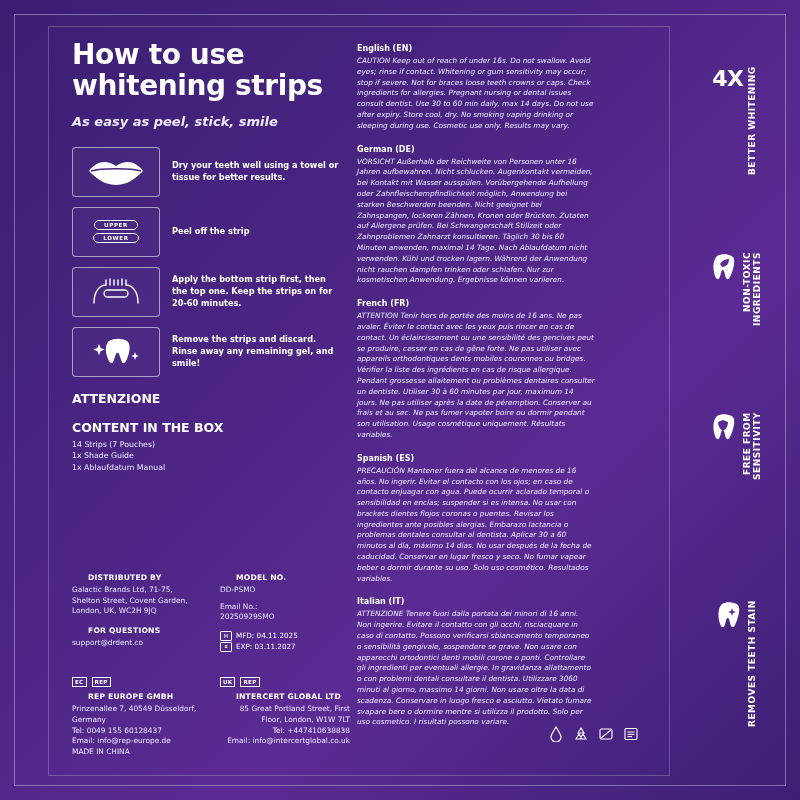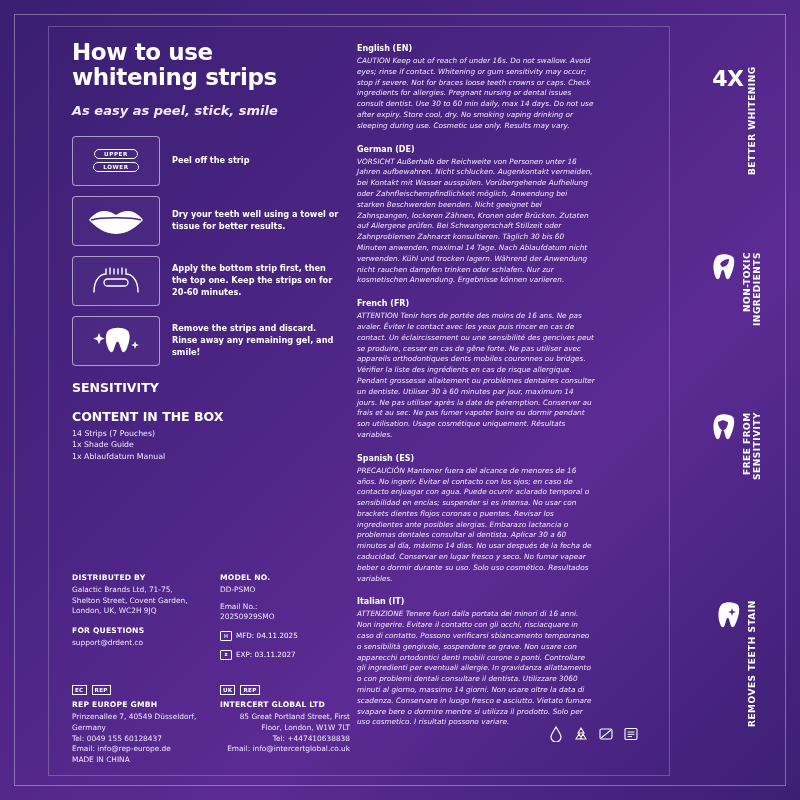--- a/index.html
+++ b/index.html
@@ -35,21 +35,21 @@
     pointer-events: none;
   }
   
   .left-col {
     position: absolute;
     left: 72px;
     top: 40px;
     width: 268px;
   }
   .headline {
-    font-size: 23px;
+    font-size: 28px;
     font-weight: bold;
     line-height: 1.1;
     letter-spacing: -0.4px;
     font-family: "DejaVu Sans", sans-serif;
     margin: 0 0 12px 0;
     color: #ffffff;
   }
   .subhead {
     font-size: 13px;
     font-weight: bold;
@@ -99,33 +99,34 @@
     font-size: 7.4px;
     line-height: 1.45;
   }
   .fcols { display: flex; gap: 18px; }
   .fcol { width: 130px; }
   .f-title {
     font-size: 7.6px;
     font-weight: bold;
     letter-spacing: 0.2px;
     margin-bottom: 2px;
+    margin-left: 16px;
   }
   .f-body { color: #eee7ff; }
   .f-gap { height: 8px; }
   .badge-row { display: flex; align-items: flex-start; gap: 5px; margin-top: 9px; }
   .minibadge {
     border: 1px solid #ffffff;
     font-size: 5.6px;
     font-weight: bold;
     padding: 1px 2px;
     line-height: 1.1;
     letter-spacing: 0.3px;
   }
-  .date-block { display:flex; flex-direction:column; gap:8px; margin-top: 8px; }
+  .date-block { display:flex; flex-direction:column; gap:0; margin-top: 8px; }
   .date-line { display:flex; align-items:center; gap:4px; font-size: 7.2px; }
   .date-ico {
     width: 10px; height: 8px; border: 1px solid #fff; border-radius: 1px;
     display:flex; align-items:center; justify-content:center;
     font-size: 5px; line-height: 1;
   }
   
   .mid-col {
     position: absolute;
     left: 357px;
@@ -206,36 +207,36 @@
 
   <div class="outer-frame"></div>
   <div class="inner-frame"></div>
 
   <div class="left-col">
     <h1 class="headline">How to use whitening strips</h1>
     <div class="subhead">As easy as peel, stick, smile</div>
 
     <div class="step">
       <div class="step-icon">
-        <div style="display:flex;flex-direction:column;gap:3px;align-items:center;">
-          <div style="border:1px solid #fff;border-radius:7px;padding:1px 9px;font-size:5.6px;font-weight:bold;letter-spacing:0.6px;">UPPER</div>
-          <div style="border:1px solid #fff;border-radius:7px;padding:1px 9px;font-size:5.6px;font-weight:bold;letter-spacing:0.6px;">LOWER</div>
-        </div>
-      </div>
-      <div class="step-text">Peel off the strip</div>
-    </div>
-
-    <div class="step">
-      <div class="step-icon">
         <svg width="58" height="28" viewBox="0 0 58 28">
           <path d="M2 13 C10 2, 20 2, 29 8 C38 2, 48 2, 56 13 C46 24, 36 27, 29 27 C22 27, 12 24, 2 13 Z" fill="#ffffff"></path>
           <path d="M4 13 C14 10, 44 10, 54 13" stroke="#4a2482" stroke-width="1.6" fill="none"></path>
         </svg>
       </div>
       <div class="step-text">Dry your teeth well using a towel or tissue for better results.</div>
+    </div>
+
+    <div class="step">
+      <div class="step-icon">
+        <div style="display:flex;flex-direction:column;gap:3px;align-items:center;">
+          <div style="border:1px solid #fff;border-radius:7px;padding:1px 9px;font-size:5.6px;font-weight:bold;letter-spacing:0.6px;">UPPER</div>
+          <div style="border:1px solid #fff;border-radius:7px;padding:1px 9px;font-size:5.6px;font-weight:bold;letter-spacing:0.6px;">LOWER</div>
+        </div>
+      </div>
+      <div class="step-text">Peel off the strip</div>
     </div>
 
     <div class="step">
       <div class="step-icon">
         <svg width="56" height="30" viewBox="0 0 56 30">
           <path d="M6 26 C6 14, 12 8, 18 8 L18 3 M22 8 L22 2 M26 8 L26 3" stroke="#fff" stroke-width="1.4" fill="none" stroke-linecap="round"></path>
           <path d="M50 26 C50 14, 44 8, 38 8 L38 3 M34 8 L34 2 M30 8 L30 3" stroke="#fff" stroke-width="1.4" fill="none" stroke-linecap="round"></path>
           <rect x="16" y="13" width="24" height="7" rx="3.5" stroke="#fff" stroke-width="1.3" fill="none"></rect>
         </svg>
       </div>
@@ -246,21 +247,21 @@
       <div class="step-icon">
         <svg width="54" height="32" viewBox="0 0 54 32">
           <path d="M20 5 C25 2, 33 2, 38 5 C42 8, 41 16, 38 23 C36.5 27, 34 29, 32.5 25 L30 18 C29.3 16.3, 27.7 16.3, 27 18 L24.5 25 C23 29, 20.5 27, 19 23 C16 16, 16 8, 20 5 Z" fill="#ffffff"></path>
           <path d="M10 8 L11.6 12 L15.6 13.6 L11.6 15.2 L10 19.2 L8.4 15.2 L4.4 13.6 L8.4 12 Z" fill="#ffffff"></path>
           <path d="M46 16 L47.1 19 L50 20 L47.1 21 L46 24 L45 21 L42 20 L45 19 Z" fill="#ffffff"></path>
         </svg>
       </div>
       <div class="step-text">Remove the strips and discard. Rinse away any remaining gel, and smile!</div>
     </div>
 
-    <div class="sect-title">SENSITIVITY</div>
+    <div class="sect-title">ATTENZIONE</div>
 
     <div class="sect-title">CONTENT IN THE BOX</div>
     <div class="sect-body">14 Strips (7 Pouches)</div>
     <div class="sect-body">1x Shade Guide</div>
     <div class="sect-body">1x Ablaufdatum Manual</div>
   </div>
 
   <div class="footer">
     <div class="fcols">
       <div class="fcol">

